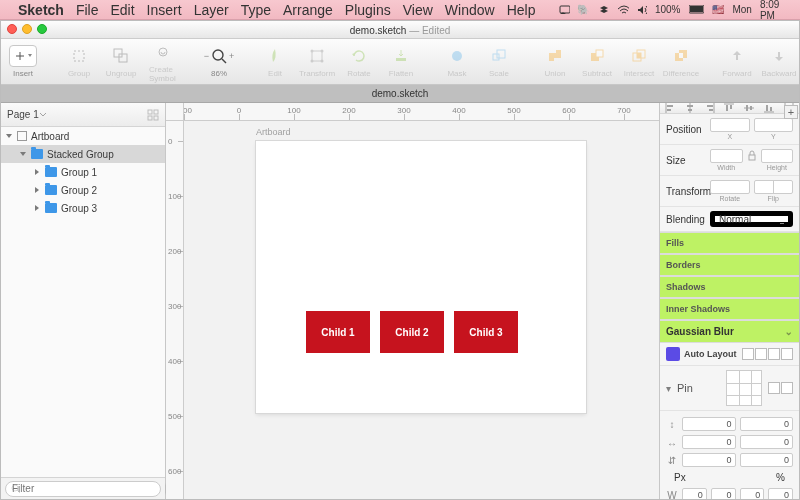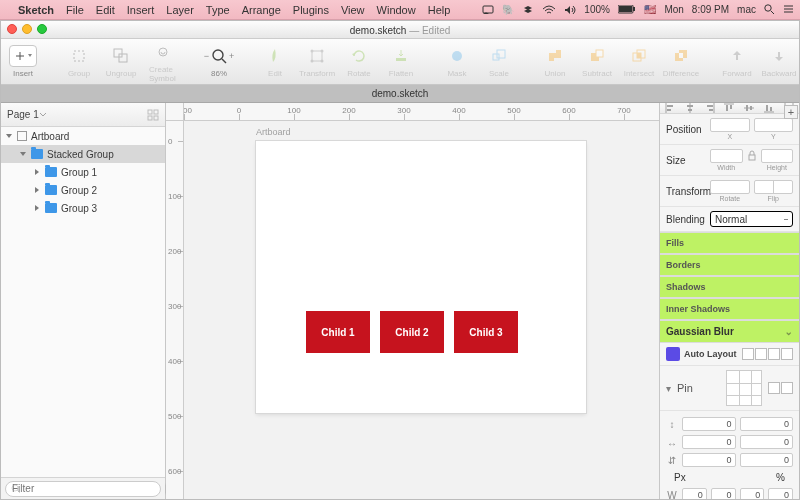--- a/index.html
+++ b/index.html
@@ -1,20 +1,20 @@
 <!DOCTYPE html>
 <html><head>
 <meta charset="utf-8">
 <style>
 *{box-sizing:border-box;margin:0;padding:0;font-family:-apple-system,"Helvetica Neue",Arial,sans-serif;font-size:10px;color:#333;-webkit-font-smoothing:antialiased}
 body{width:800px;height:500px;overflow:hidden;background:#f2f2f2}
 
 .menubar{height:20px;background:linear-gradient(#f7c8cf,#f2b9c2);display:flex;align-items:center;padding:0 6px;gap:12px;border-bottom:1px solid #d9a0ab}
 .menubar .apple{font-size:13px}
-.menubar .item{font-size:11px}
+.menubar .item{font-size:14px}
 .menubar .app{font-weight:600}
 .menubar .spacer{flex:1}
 .menubar .status{display:flex;align-items:center;gap:8px;font-size:10px}
 .menubar svg{display:block}
 
 .window{position:absolute;top:20px;left:0;width:800px;height:480px;display:flex;flex-direction:column;background:#f5f5f5;border:1px solid #bcbcbc}
 .titlebar{height:18px;background:linear-gradient(#fdfdfd,#e7e7e7);display:flex;align-items:center;justify-content:center;border-bottom:1px solid #ccc;position:relative}
 .traffic{position:absolute;left:6px;top:3px;display:flex;gap:5px}
 .traffic span{width:10px;height:10px;border-radius:50%}
 .tl-r{background:#ff5f56;border:1px solid #e0443e}
@@ -70,21 +70,21 @@
 .right{width:140px;border-left:1px solid #c7c7c7;background:#f5f5f5;display:flex;flex-direction:column;overflow:hidden}
 .align-row{height:18px;border-bottom:1px solid #d7d7d7;display:flex;align-items:center;justify-content:space-around;background:linear-gradient(#fafafa,#ececec)}
 .align-row svg{opacity:.5}
 .prop{padding:4px 6px;border-bottom:1px solid #e3e3e3;display:flex;align-items:center;gap:4px;font-size:9px;color:#555}
 .prop .pl{width:40px;}
 .prop .fields{flex:1;display:flex;gap:4px;flex-wrap:wrap}
 .fld{flex:1;min-width:30px}
 .fld .box{height:14px;border:1px solid #ccc;background:#fff;border-radius:2px}
 .fld .sub{text-align:center;font-size:7px;color:#999;margin-top:1px}
 .section-h{padding:5px 6px;background:#bef264;border-top:1px solid #dcdcdc;border-bottom:1px solid #dcdcdc;font-size:9px;font-weight:600;color:#555}
-.sel-box{flex:1;height:16px;border:1px solid #000000;background:#fff;border-radius:3px;display:flex;align-items:center;padding:0 4px;font-size:9px;color:#555;position:relative}
+.sel-box{flex:1;height:16px;border:5px solid #000000;background:#fff;border-radius:3px;display:flex;align-items:center;padding:0 4px;font-size:9px;color:#555;position:relative}
 .sel-box:after{content:"";position:absolute;right:3px;top:3px;width:6px;height:8px;background:linear-gradient(#888,#888) center/4px 1px no-repeat}
 .slider{flex:1;height:3px;background:#ccc;border-radius:2px;position:relative}
 .slider:before{content:"";position:absolute;left:0;top:-3px;width:9px;height:9px;border-radius:50%;background:#fff;border:1px solid #aaa}
 .al-row{display:flex;align-items:center;padding:4px 6px;gap:4px;border-bottom:1px solid #e3e3e3}
 .al-ico{width:14px;height:14px;background:#5b4be5;border-radius:2px}
 .al-title{font-size:9px;font-weight:600;color:#444;flex:1}
 .al-btns{display:flex;gap:1px}
 .al-btns span{width:12px;height:12px;border:1px solid #bbb;background:#fff}
 .pin{padding:4px 6px;border-bottom:1px solid #e3e3e3;display:flex;align-items:center;gap:6px}
 .pin .t{font-size:11px;color:#555}

